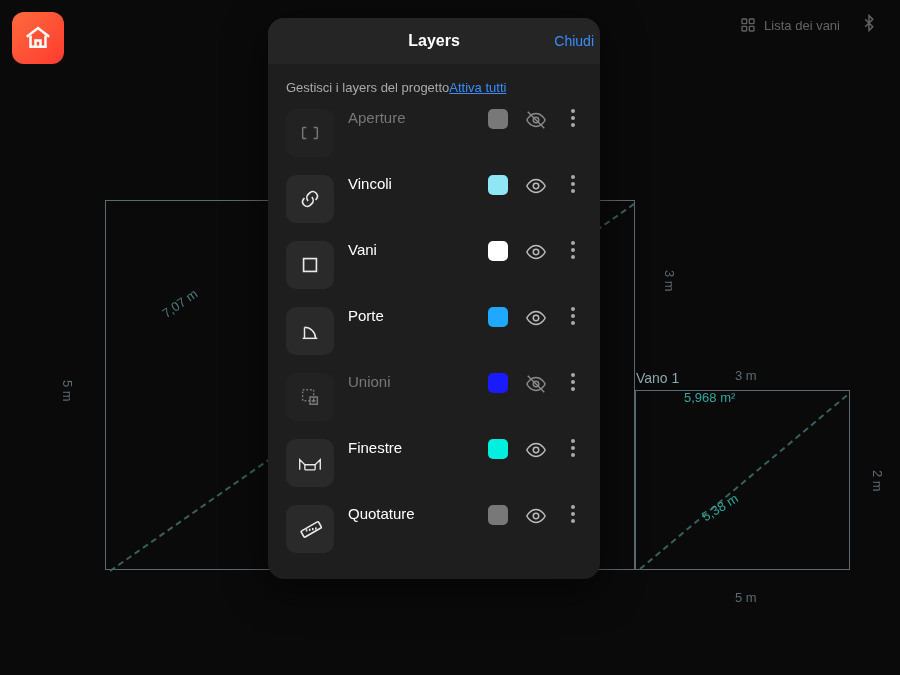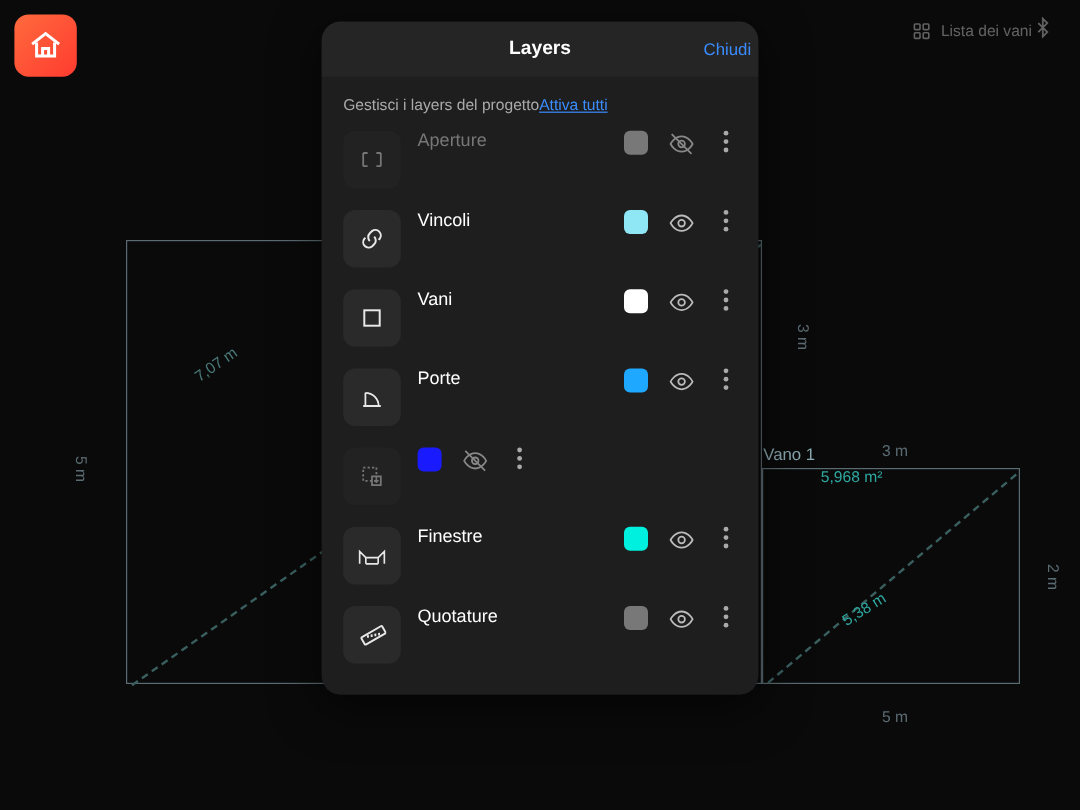--- a/index.html
+++ b/index.html
@@ -27,20 +27,21 @@
   justify-content: center;
 }
 
 
 .top-right {
   position: absolute;
   top: 14px;
   right: 22px;
   display: flex;
   align-items: center;
+  gap: 20px;
   opacity: 0.45;
 }
 .room-list-btn {
   display: flex;
   align-items: center;
   gap: 8px;
   color: #ccc;
   font-size: 13px;
 }
 .bt-icon { color: #ccc; }
@@ -77,21 +78,21 @@
   position: absolute;
   color: #2ea8a0;
   font-size: 13px;
 }
 
 
 .layers-panel {
   position: absolute;
   left: 268px;
   top: 18px;
-  width: 364px;
+  width: 332px;
   background: #1e1e1e;
   border-radius: 16px;
   box-shadow: 0 10px 40px rgba(0,0,0,0.6);
   overflow: hidden;
 }
 .panel-header {
   background: #252525;
   padding: 14px 18px;
   display: flex;
   align-items: center;
@@ -319,20 +320,21 @@
         </div>
       </div>
       <div class="layer-row dimmed">
         <div class="layer-icon-box">
           <svg width="22" height="22" viewBox="0 0 24 24" fill="none" stroke="#777" stroke-width="1.6">
             <rect x="4" y="4" width="12" height="12" stroke-dasharray="2 2"></rect>
             <path d="M12 12h8v8h-8z"></path>
             <path d="M14 16h4M16 14v4"></path>
           </svg>
         </div>
+        <div class="layer-name">Unioni</div>
         <div class="color-swatch" style="background: rgb(26, 26, 255);"></div>
         <div class="vis-icon">
           <svg width="22" height="22" viewBox="0 0 24 24" fill="none" stroke="#888" stroke-width="1.6">
             <path d="M2 12s3.5-7 10-7 10 7 10 7-3.5 7-10 7S2 12 2 12z"></path>
             <circle cx="12" cy="12" r="3"></circle>
             <line x1="3" y1="3" x2="21" y2="21"></line>
           </svg>
         </div>
         <div class="more-icon">
           <span></span>

